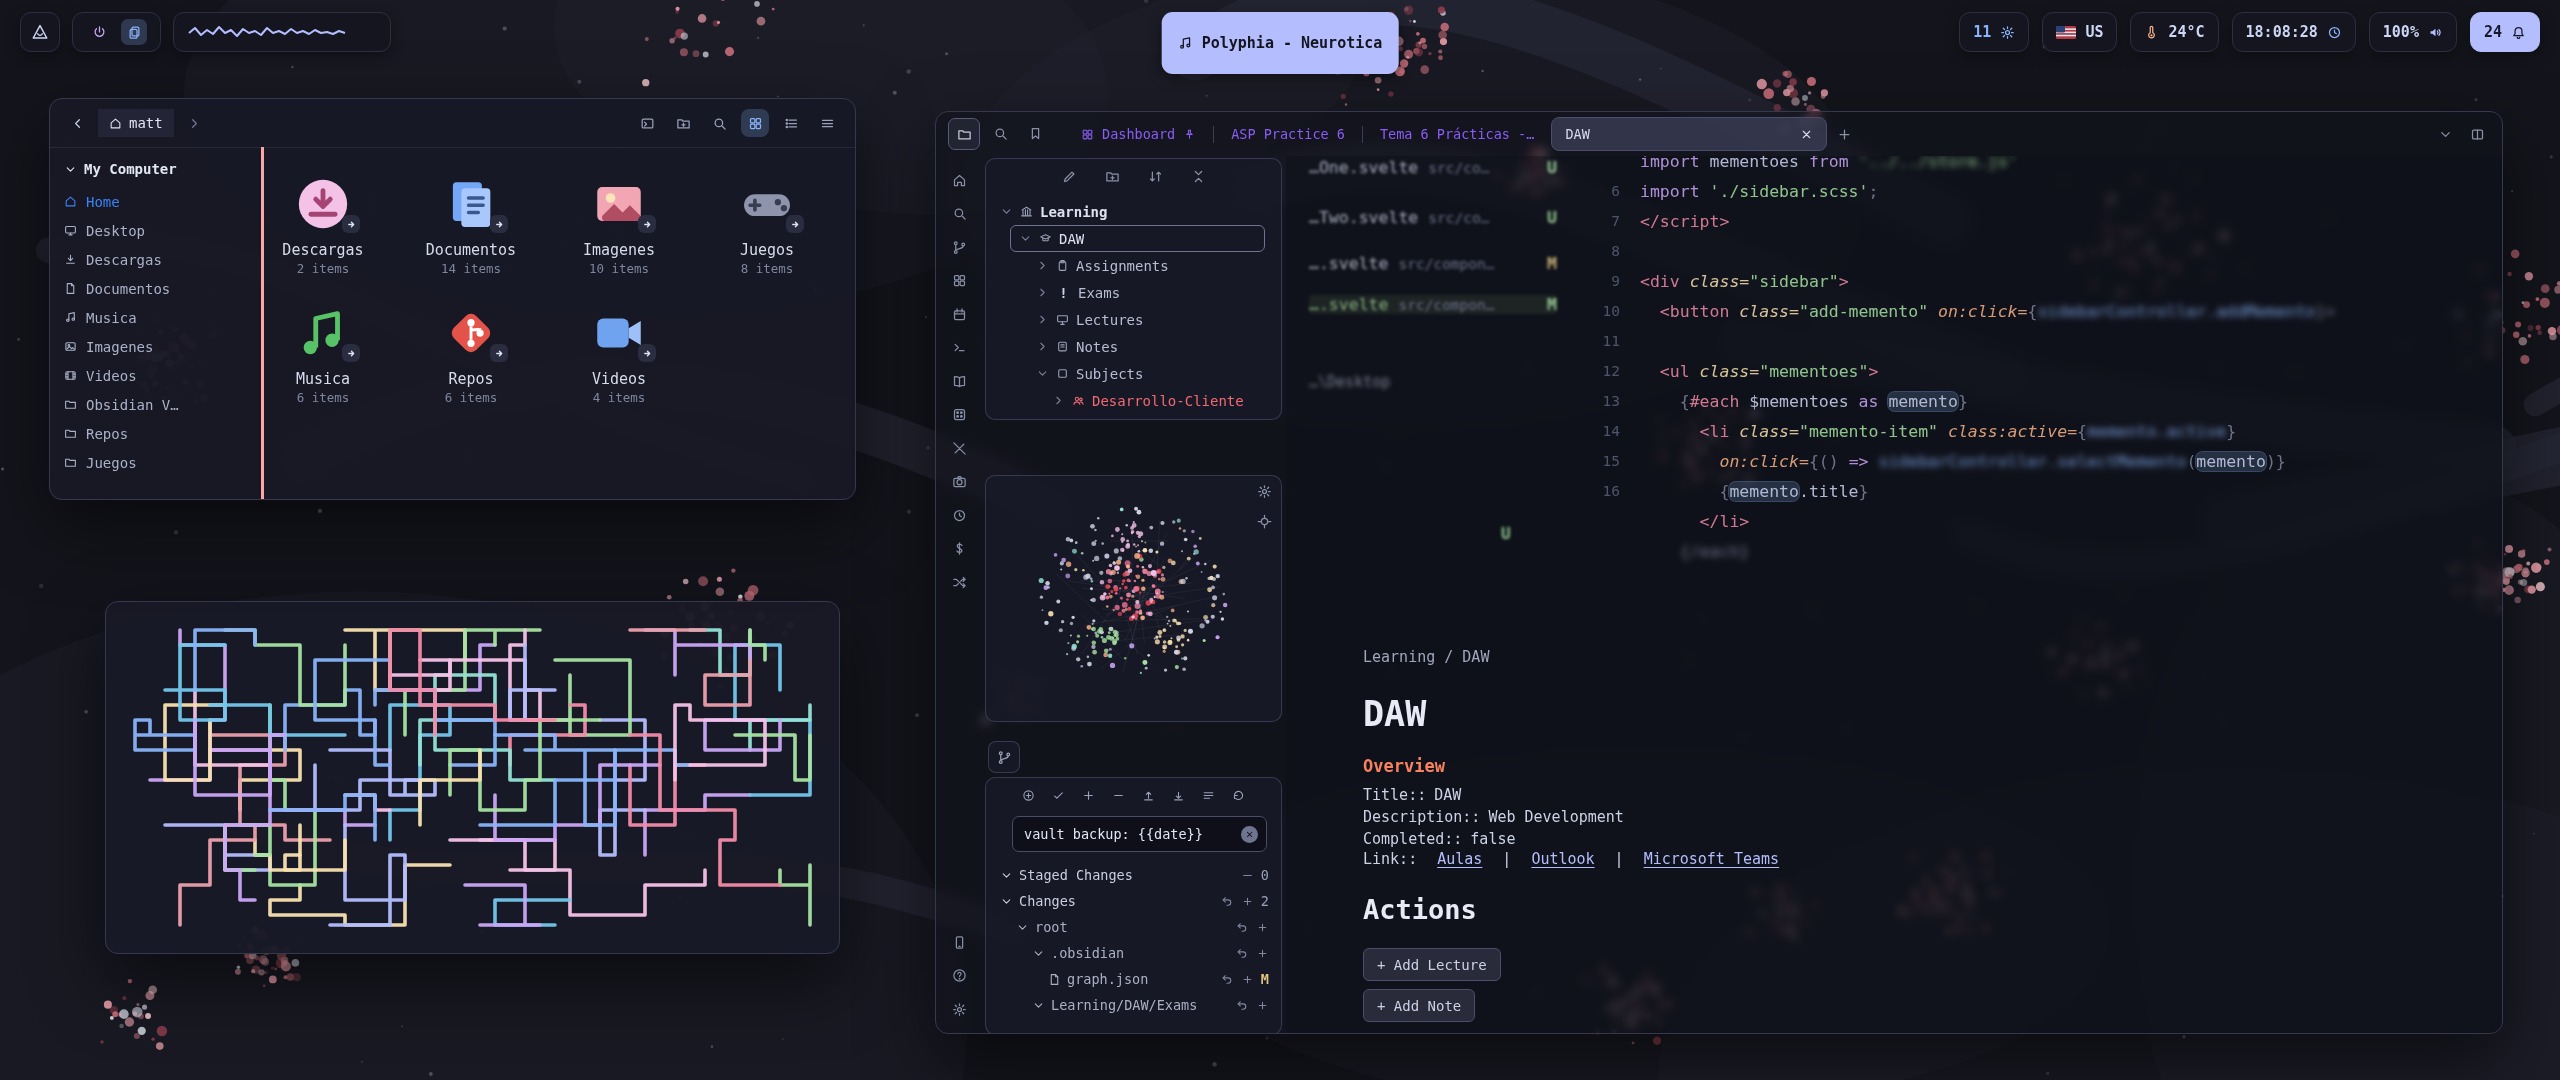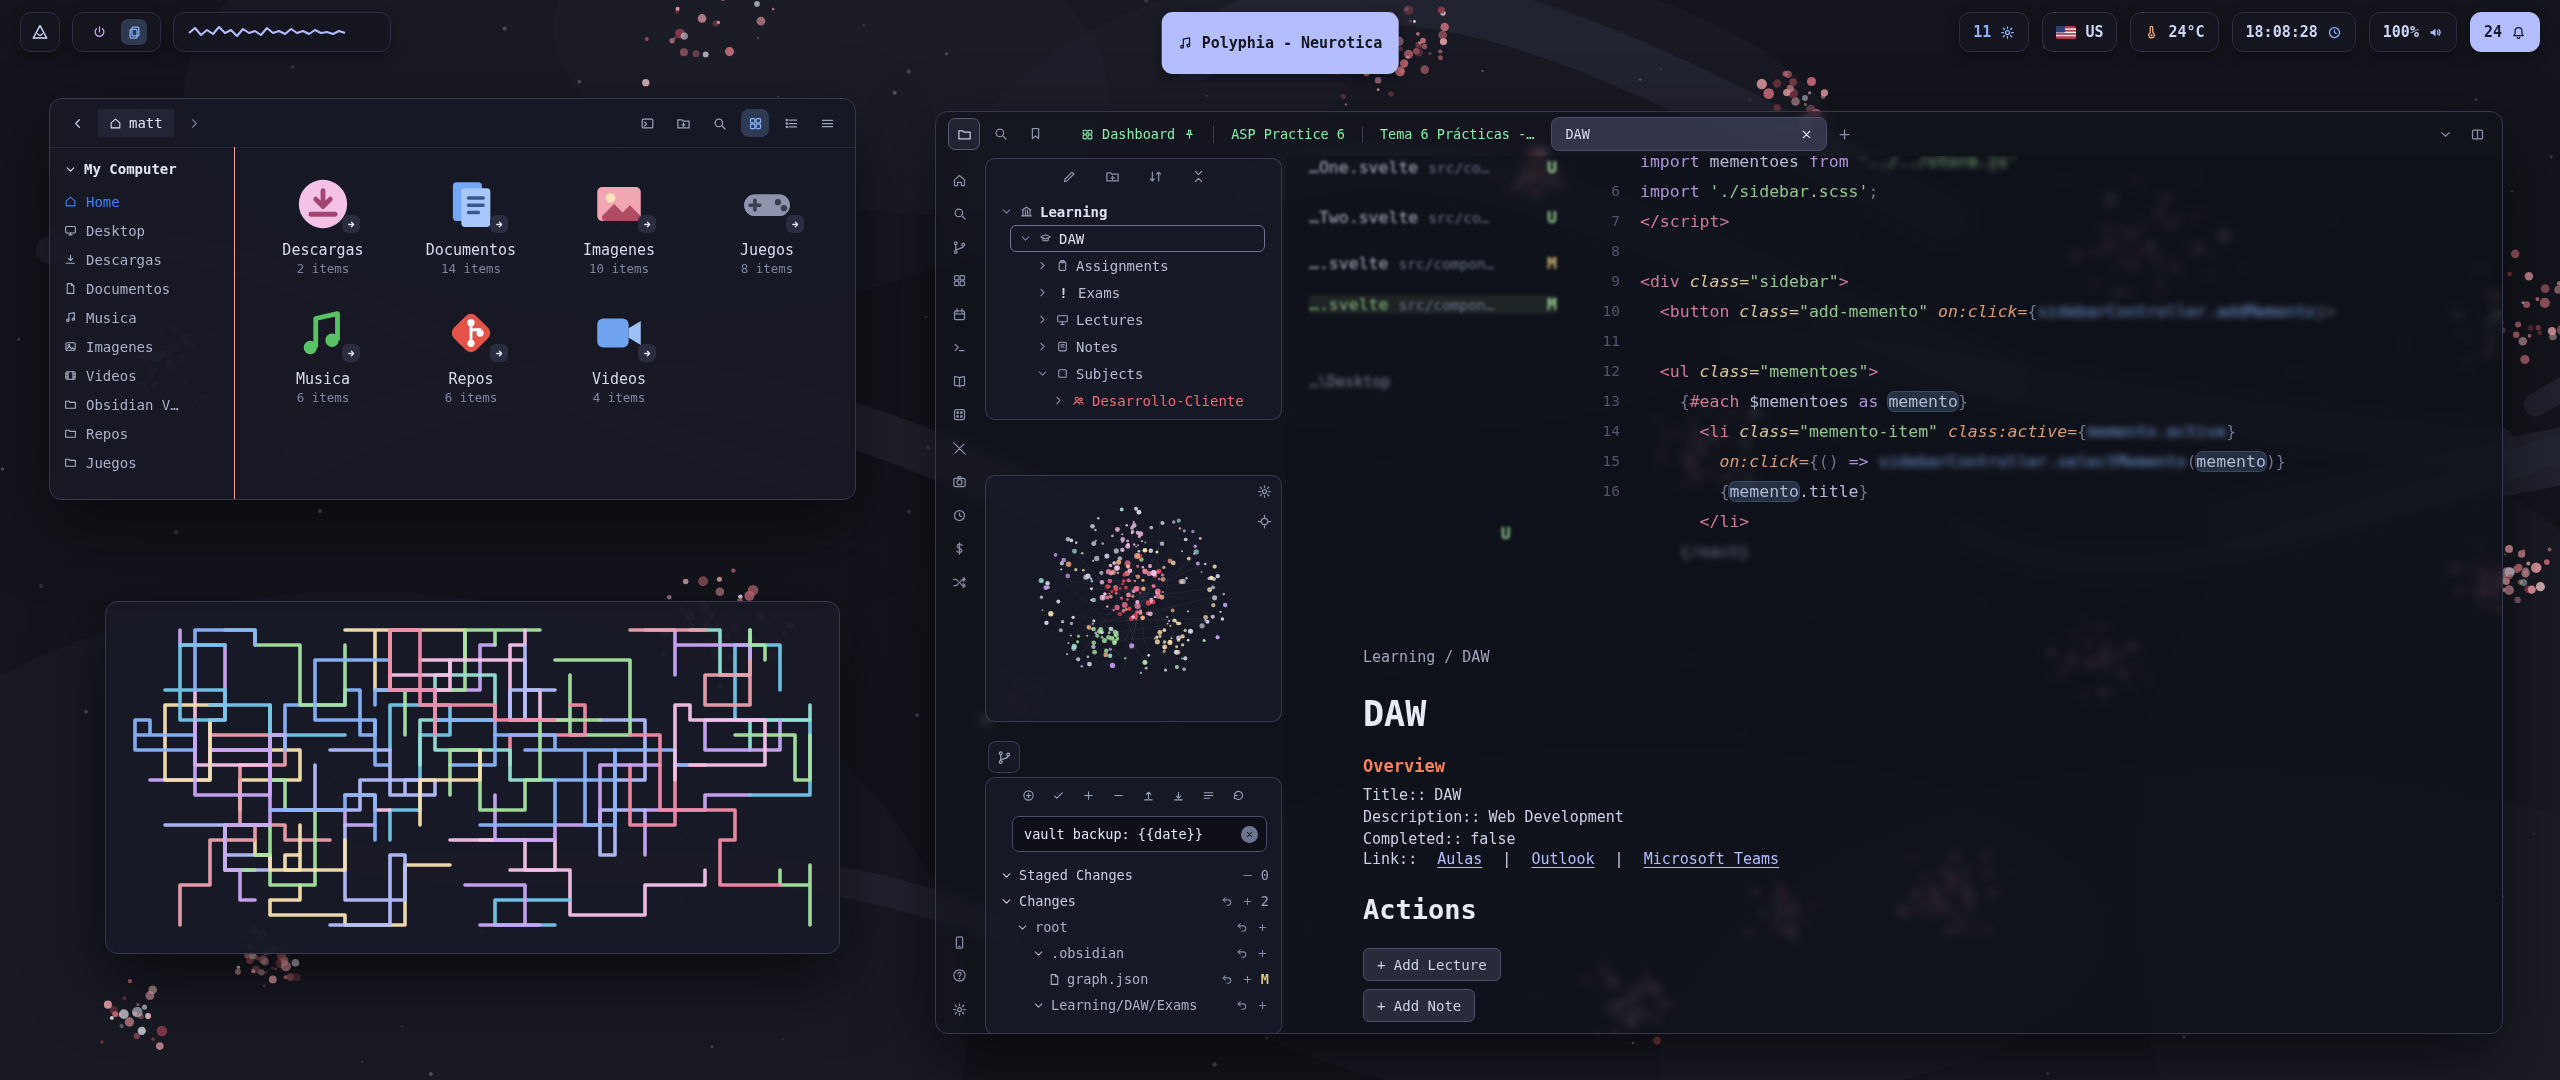--- a/index.html
+++ b/index.html
@@ -34,21 +34,21 @@
 
   
   .fm{left:49px;top:98px;width:805px;height:400px;background:rgba(24,25,37,.97);z-index:10;overflow:hidden}
   .fm-header{height:48px;display:flex;align-items:center;gap:8px;padding:0 14px;border-bottom:1px solid #262838}
   .nav-btn{width:26px;height:26px;display:grid;place-items:center;color:#c3c9dd;border-radius:7px}
   .nav-btn.dim{color:#6f7590}
   .loc-pill{background:#232436;border-radius:0;height:28px;display:flex;align-items:center;gap:7px;padding:0 11px;color:#dfe3f2;font-size:14px}
   .fm-header .spacer{flex:1}
   .hbtn{width:28px;height:28px;display:grid;place-items:center;border-radius:8px;color:#9aa1b8}
   .hbtn.active{background:rgba(137,180,250,.22);color:#89b4fa}
-  .fm-sidebar{position:absolute;left:0;top:48px;bottom:0;width:185px;border-right:1px solid #fca5a5;padding:14px 10px 8px 14px;box-sizing:border-box}
+  .fm-sidebar{position:absolute;left:0;top:48px;bottom:0;width:214px;border-right:3px solid #fca5a5;padding:14px 10px 8px 14px;box-sizing:border-box}
   .side-title{display:flex;align-items:center;gap:7px;color:#e3e7f4;font-weight:bold;font-size:14px;margin-bottom:10px}
   .side-item{display:flex;align-items:center;gap:9px;height:29px;color:#aab1c8;font-size:14px}
   .side-item .lbl{white-space:nowrap;overflow:hidden;text-overflow:ellipsis}
   .side-item.active{color:#3b82f6}
   .side-item.active .lbl{text-decoration:underline;text-underline-offset:3px}
   .fm-grid{position:absolute;left:185px;right:0;top:48px;bottom:0;display:grid;grid-template-columns:repeat(4,1fr);align-content:start;padding:26px 14px 0 14px;row-gap:26px}
   .tile{display:flex;flex-direction:column;align-items:center;gap:2px}
   .tile-icon{position:relative;width:62px;height:62px;display:grid;place-items:center}
   .tile-icon svg.big{width:58px;height:58px}
   .link-badge{position:absolute;right:-6px;bottom:2px;width:18px;height:18px;background:#2a2c3f;border-radius:6px;display:grid;place-items:center}
@@ -59,21 +59,21 @@
   
   .art{left:105px;top:601px;width:733px;height:351px;background:rgba(25,26,38,.97);z-index:9;display:grid;place-items:center}
 
   
   .obs{left:935px;top:111px;width:1566px;height:921px;background:rgba(17,18,28,.66);z-index:20;overflow:hidden;backdrop-filter:blur(5px)}
   .obs-titlebar{height:44px;display:flex;align-items:center;gap:8px;padding:0 12px}
   .stabs{display:flex;gap:5px;margin-right:10px}
   .stab{width:30px;height:30px;display:grid;place-items:center;border-radius:7px;color:#8a90a6}
   .stab.active{border:1px solid #565a78;background:rgba(49,50,68,.55);color:#c6cbde}
   .obs-tabs{display:flex;align-items:center;gap:4px;flex:1;min-width:0}
-  .otab{display:flex;align-items:center;gap:8px;height:32px;padding:0 13px;border-radius:8px;color:#86efac;font-size:13.5px;white-space:nowrap}
+  .otab{display:flex;align-items:center;gap:8px;height:32px;padding:0 13px;border-radius:8px;color:#8b5cf6;font-size:13.5px;white-space:nowrap}
   .otab.active{background:rgba(62,64,88,.75);color:#d6dbef;min-width:248px;justify-content:space-between;border:1px solid #4a4d6b}
   .tab-sep{width:1px;height:17px;background:#3a3d55}
   .tbtn{width:26px;height:26px;display:grid;place-items:center;color:#8a90a6;border-radius:6px}
   .obs-tab-right{display:flex;gap:6px;margin-left:auto}
   .obs-body{display:flex;height:calc(100% - 44px)}
   .obs-ribbon{width:46px;display:flex;flex-direction:column;align-items:center;gap:13.5px;padding:14px 0;flex:none}
   .ric{width:20px;height:20px;color:#878ea6;display:grid;place-items:center}
   .ribbon-spring{flex:1}
   .obs-left{position:relative;width:304px;flex:none}
   .panel{position:absolute;left:3px;right:4px;background:rgba(25,26,39,.92);border:1px solid rgba(62,64,88,.85);border-radius:10px;overflow:hidden}

